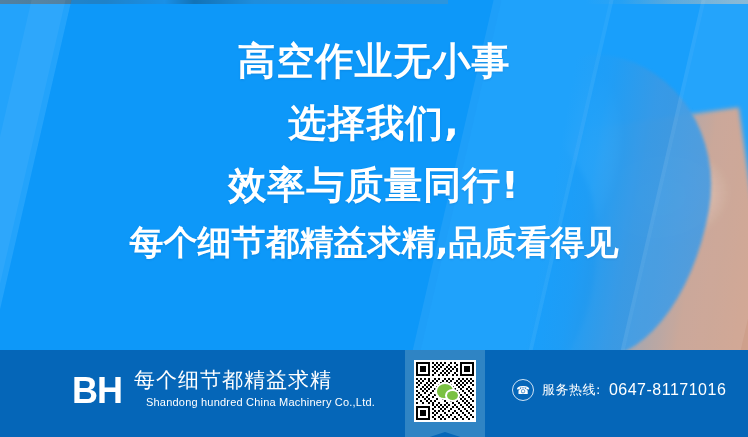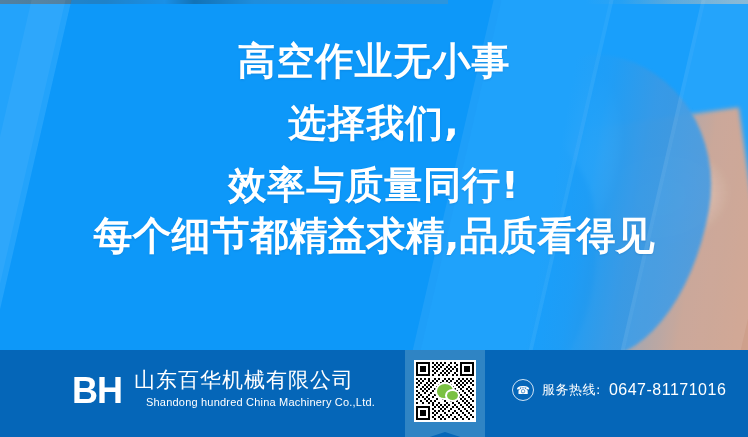--- a/index.html
+++ b/index.html
@@ -78,22 +78,22 @@
     padding-top:38px;box-sizing:border-box;
   }
   .hl{
     color:#ffffff;font-weight:bold;letter-spacing:1px;white-space:nowrap;
     text-shadow:0 1px 2px rgba(0,70,140,.18);
     font-family:"DejaVu Sans","Liberation Sans",sans-serif;
     text-align:right;
   }
   .hl1{font-size:38px;line-height:46px;margin-bottom:16px;}
   .hl2{font-size:38px;line-height:46px;margin-bottom:16px;}
-  .hl3{font-size:38px;line-height:46px;margin-bottom:2px;}
-  .hl4{font-size:39px;line-height:52px;letter-spacing:0px;}
+  .hl3{font-size:38px;line-height:46px;margin-bottom:8px;}
+  .hl4{font-size:34px;line-height:52px;letter-spacing:0px;}
 
   
   .footer{
     position:absolute;left:0;bottom:0;width:748px;height:87px;
     background:#0566b8;
   }
   .footer-inner{
     position:relative;width:748px;height:107px;
   }
   .brand{
@@ -187,21 +187,21 @@
     <div class="hl hl3">效率与质量同行!</div>
     <div class="hl hl4">每个细节都精益求精,品质看得见</div>
   </div>
 
   <div class="footer">
     <div class="footer-inner">
 
       <div class="brand">
         <div class="bh">BH</div>
         <div class="names">
-          <div class="cn-name">山东百华机械有限公司</div>
+          <div class="cn-name">每个细节都精益求精</div>
           <div class="en-name">Shandong hundred China Machinery Co.,Ltd.</div>
         </div>
       </div>
 
       <div class="qr-ribbon">
         <div class="qr-box">
           <div class="qr-img">
             <svg viewBox="0 0 29 29" shape-rendering="crispEdges">
               <rect width="29" height="29" fill="#fff"></rect>
               <g fill="#000">

